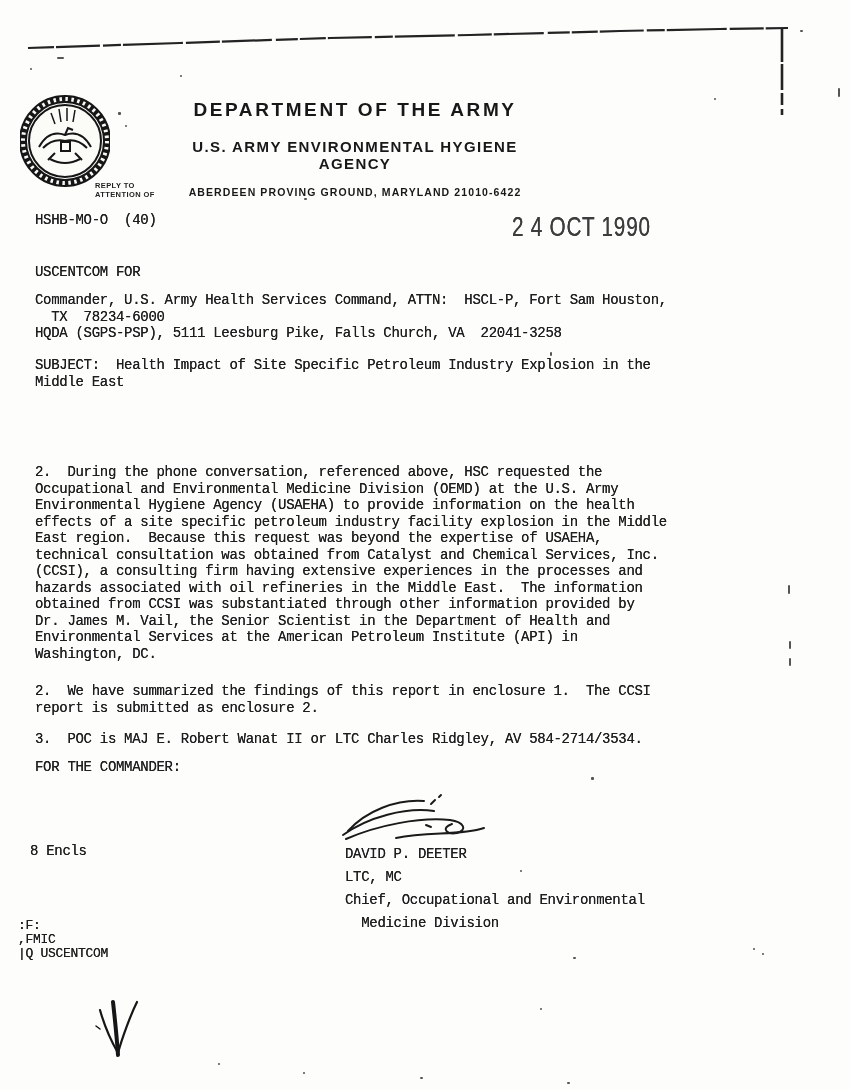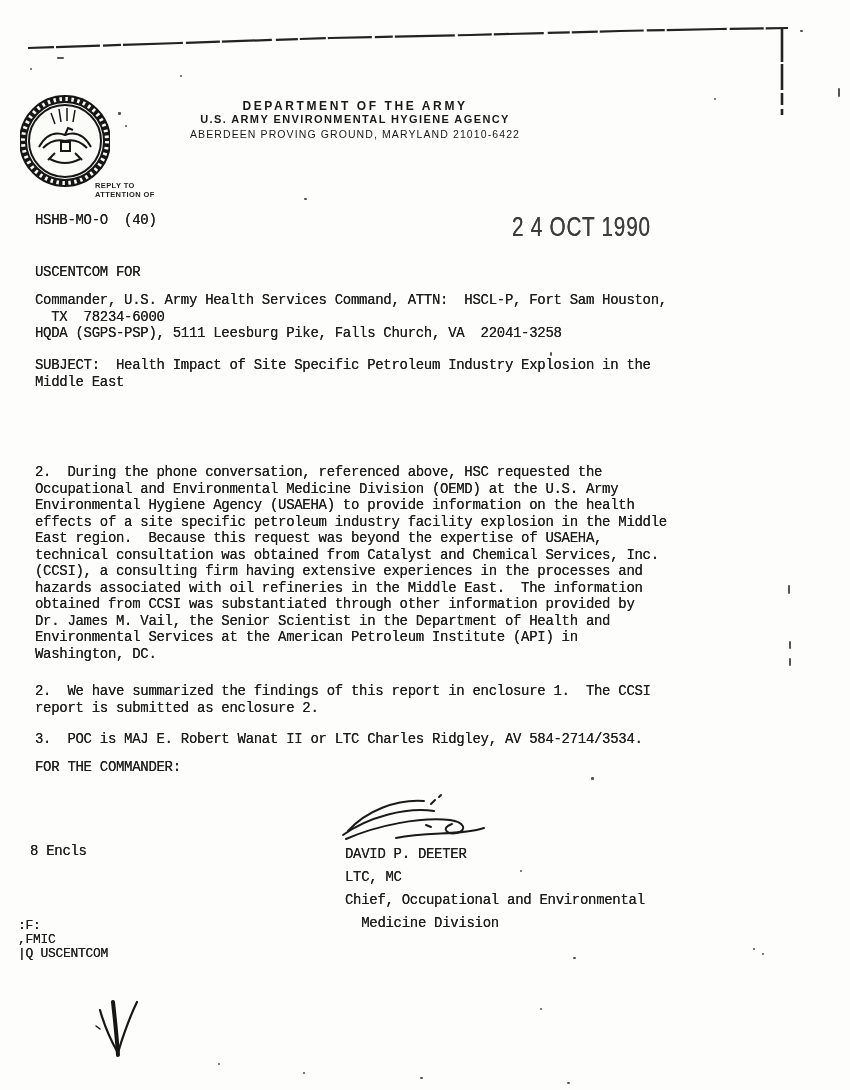--- a/index.html
+++ b/index.html
@@ -7,23 +7,23 @@
     position:relative;width:850px;height:1090px;background:#fdfdfb;
     font-family:"Liberation Mono","DejaVu Sans Mono",monospace;
     color:#1e1e1e;overflow:hidden;
   }
   .abs{position:absolute;}
   .mono{
     font-size:14px;line-height:16.5px;white-space:pre-wrap;
     letter-spacing:-0.3px;text-shadow:0 0 .4px #2a2a2a;
   }
   .letterhead{width:360px;text-align:center;font-family:"Liberation Sans",sans-serif;color:#181818;}
-  .lh1{font-size:12px;font-weight:700;letter-spacing:2.6px;}
-  .lh2{font-size:11px;font-weight:700;letter-spacing:1.4px;margin-top:0;}
-  .lh3{font-size:10.5px;font-weight:400;letter-spacing:1.1px;margin-top:3px;}
+  .lh1{font-size:19px;font-weight:700;letter-spacing:2.6px;}
+  .lh2{font-size:15px;font-weight:700;letter-spacing:1.4px;margin-top:17px;}
+  .lh3{font-size:10.5px;font-weight:700;letter-spacing:1.1px;margin-top:14px;}
   .replyto{
     font-family:"Liberation Sans",sans-serif;font-size:7.5px;font-weight:700;
     letter-spacing:.4px;line-height:9px;white-space:pre-wrap;color:#222;
   }
   .stamp{
     font-family:"Liberation Sans",sans-serif;font-size:28px;color:#3d3d3d;
     letter-spacing:1px;transform:scaleX(.74);transform-origin:left top;
     text-shadow:0 0 .7px #3d3d3d;white-space:pre;
   }
   .cf{font-size:13px;line-height:14px;white-space:pre-wrap;letter-spacing:-0.3px;text-shadow:0 0 .4px #2a2a2a;}

